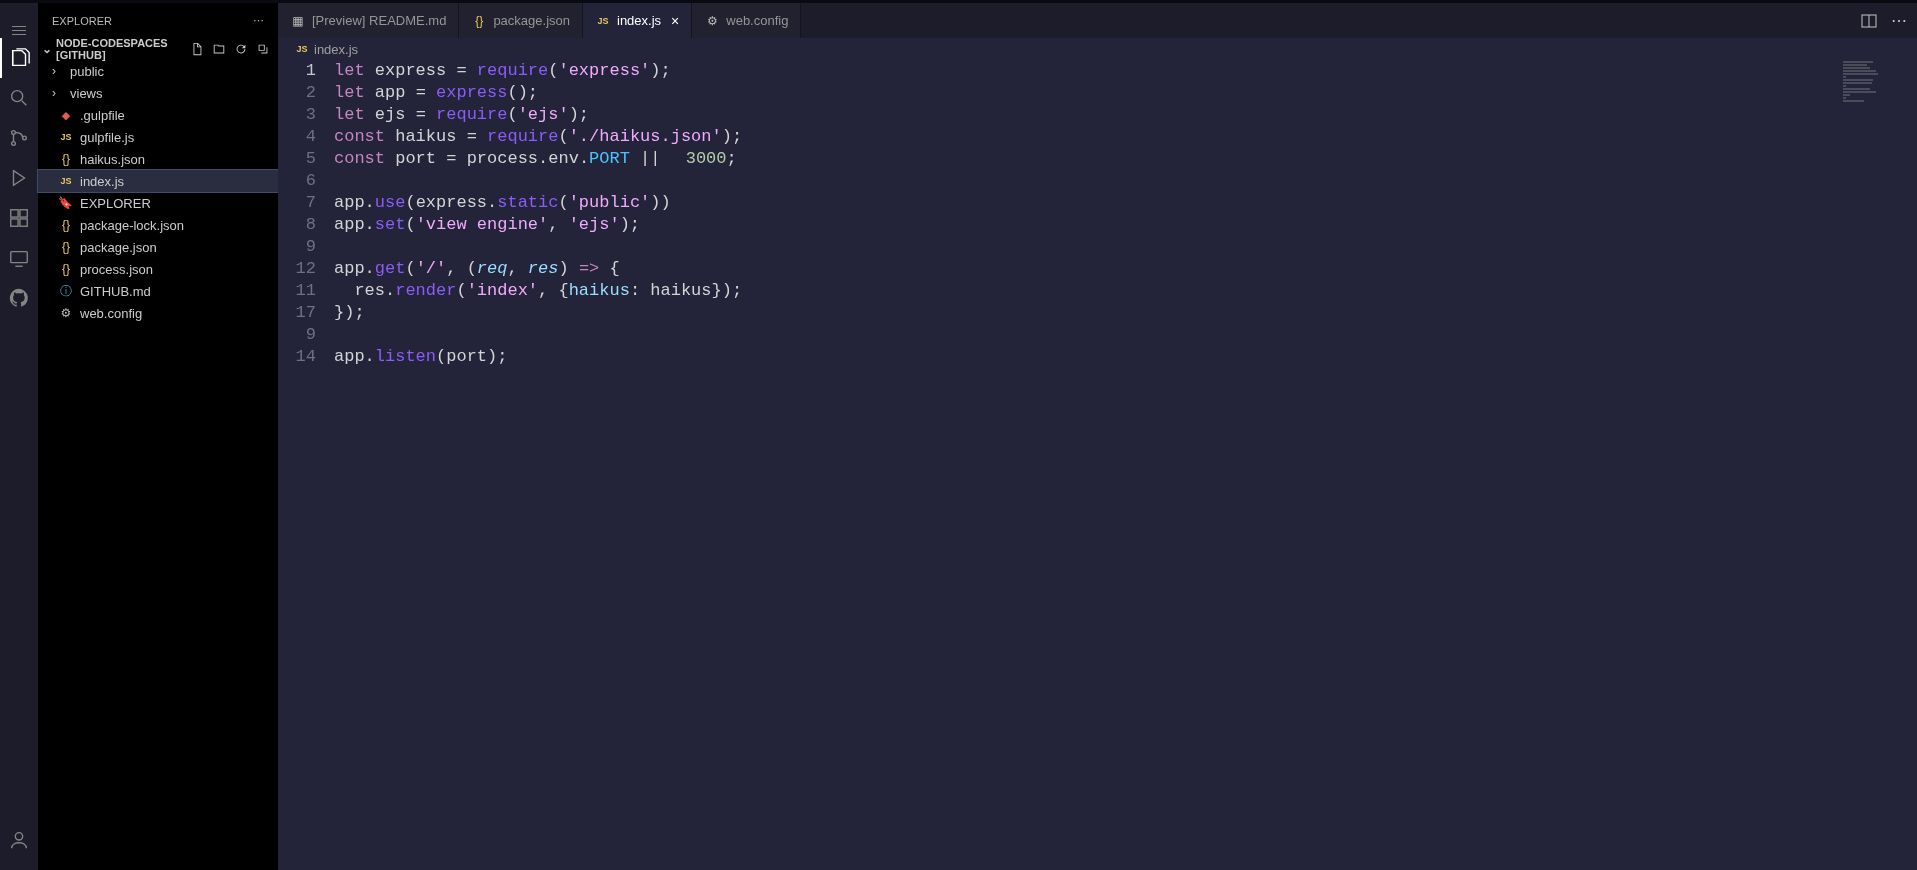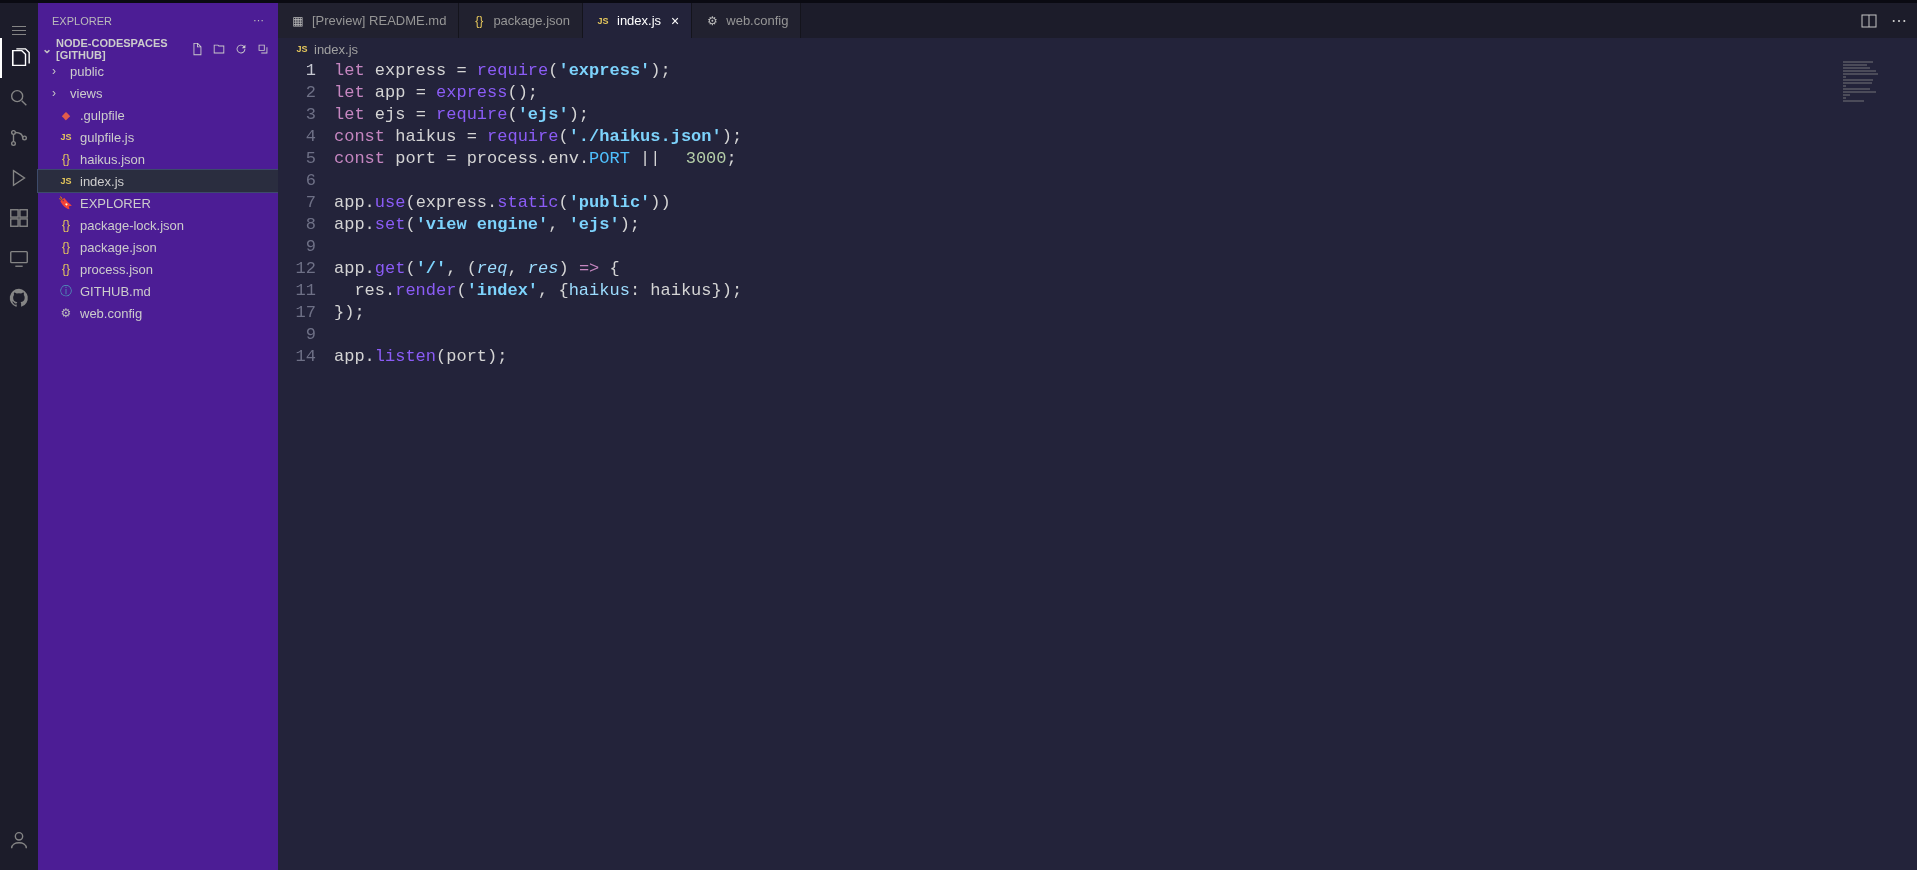--- a/index.html
+++ b/index.html
@@ -25,21 +25,21 @@
   width: 48px;
   height: 35px;
   display: flex;
   align-items: center;
   justify-content: center;
   cursor: pointer;
   color: #858585;
 }
 .sidebar {
   width: 240px;
-  background: #4c1d95;
+  background: #000000;
   display: flex;
   flex-direction: column;
   font-size: 13px;
 }
 .sidebar-header {
   height: 35px;
   display: flex;
   align-items: center;
   padding: 0 14px;
   font-size: 11px;
@@ -150,21 +150,21 @@
   flex: 1;
   white-space: pre;
   color: #d4d4d4;
   padding-right: 10px;
 }
 .code .line { height: 22px; }
 .tok-kw { color: #c586c0; }           
 .tok-var { color: #d4d4d4; }
 .tok-op { color: #d4d4d4; }
 .tok-fn { color: #8b5cf6; }           
-.tok-str { color: #7dd3fc; font-weight: bold; }
+.tok-str { color: #f0abfc; }
 .tok-param { color: #9cdcfe; font-style: italic; }
 .tok-prop { color: #9cdcfe; }
 .tok-num { color: #b5cea8; margin-left: 15px; }
 .tok-env { color: #4fc1ff; }
 .minimap {
   position: absolute;
   top: 0;
   right: 14px;
   width: 60px;
   height: 50px;

